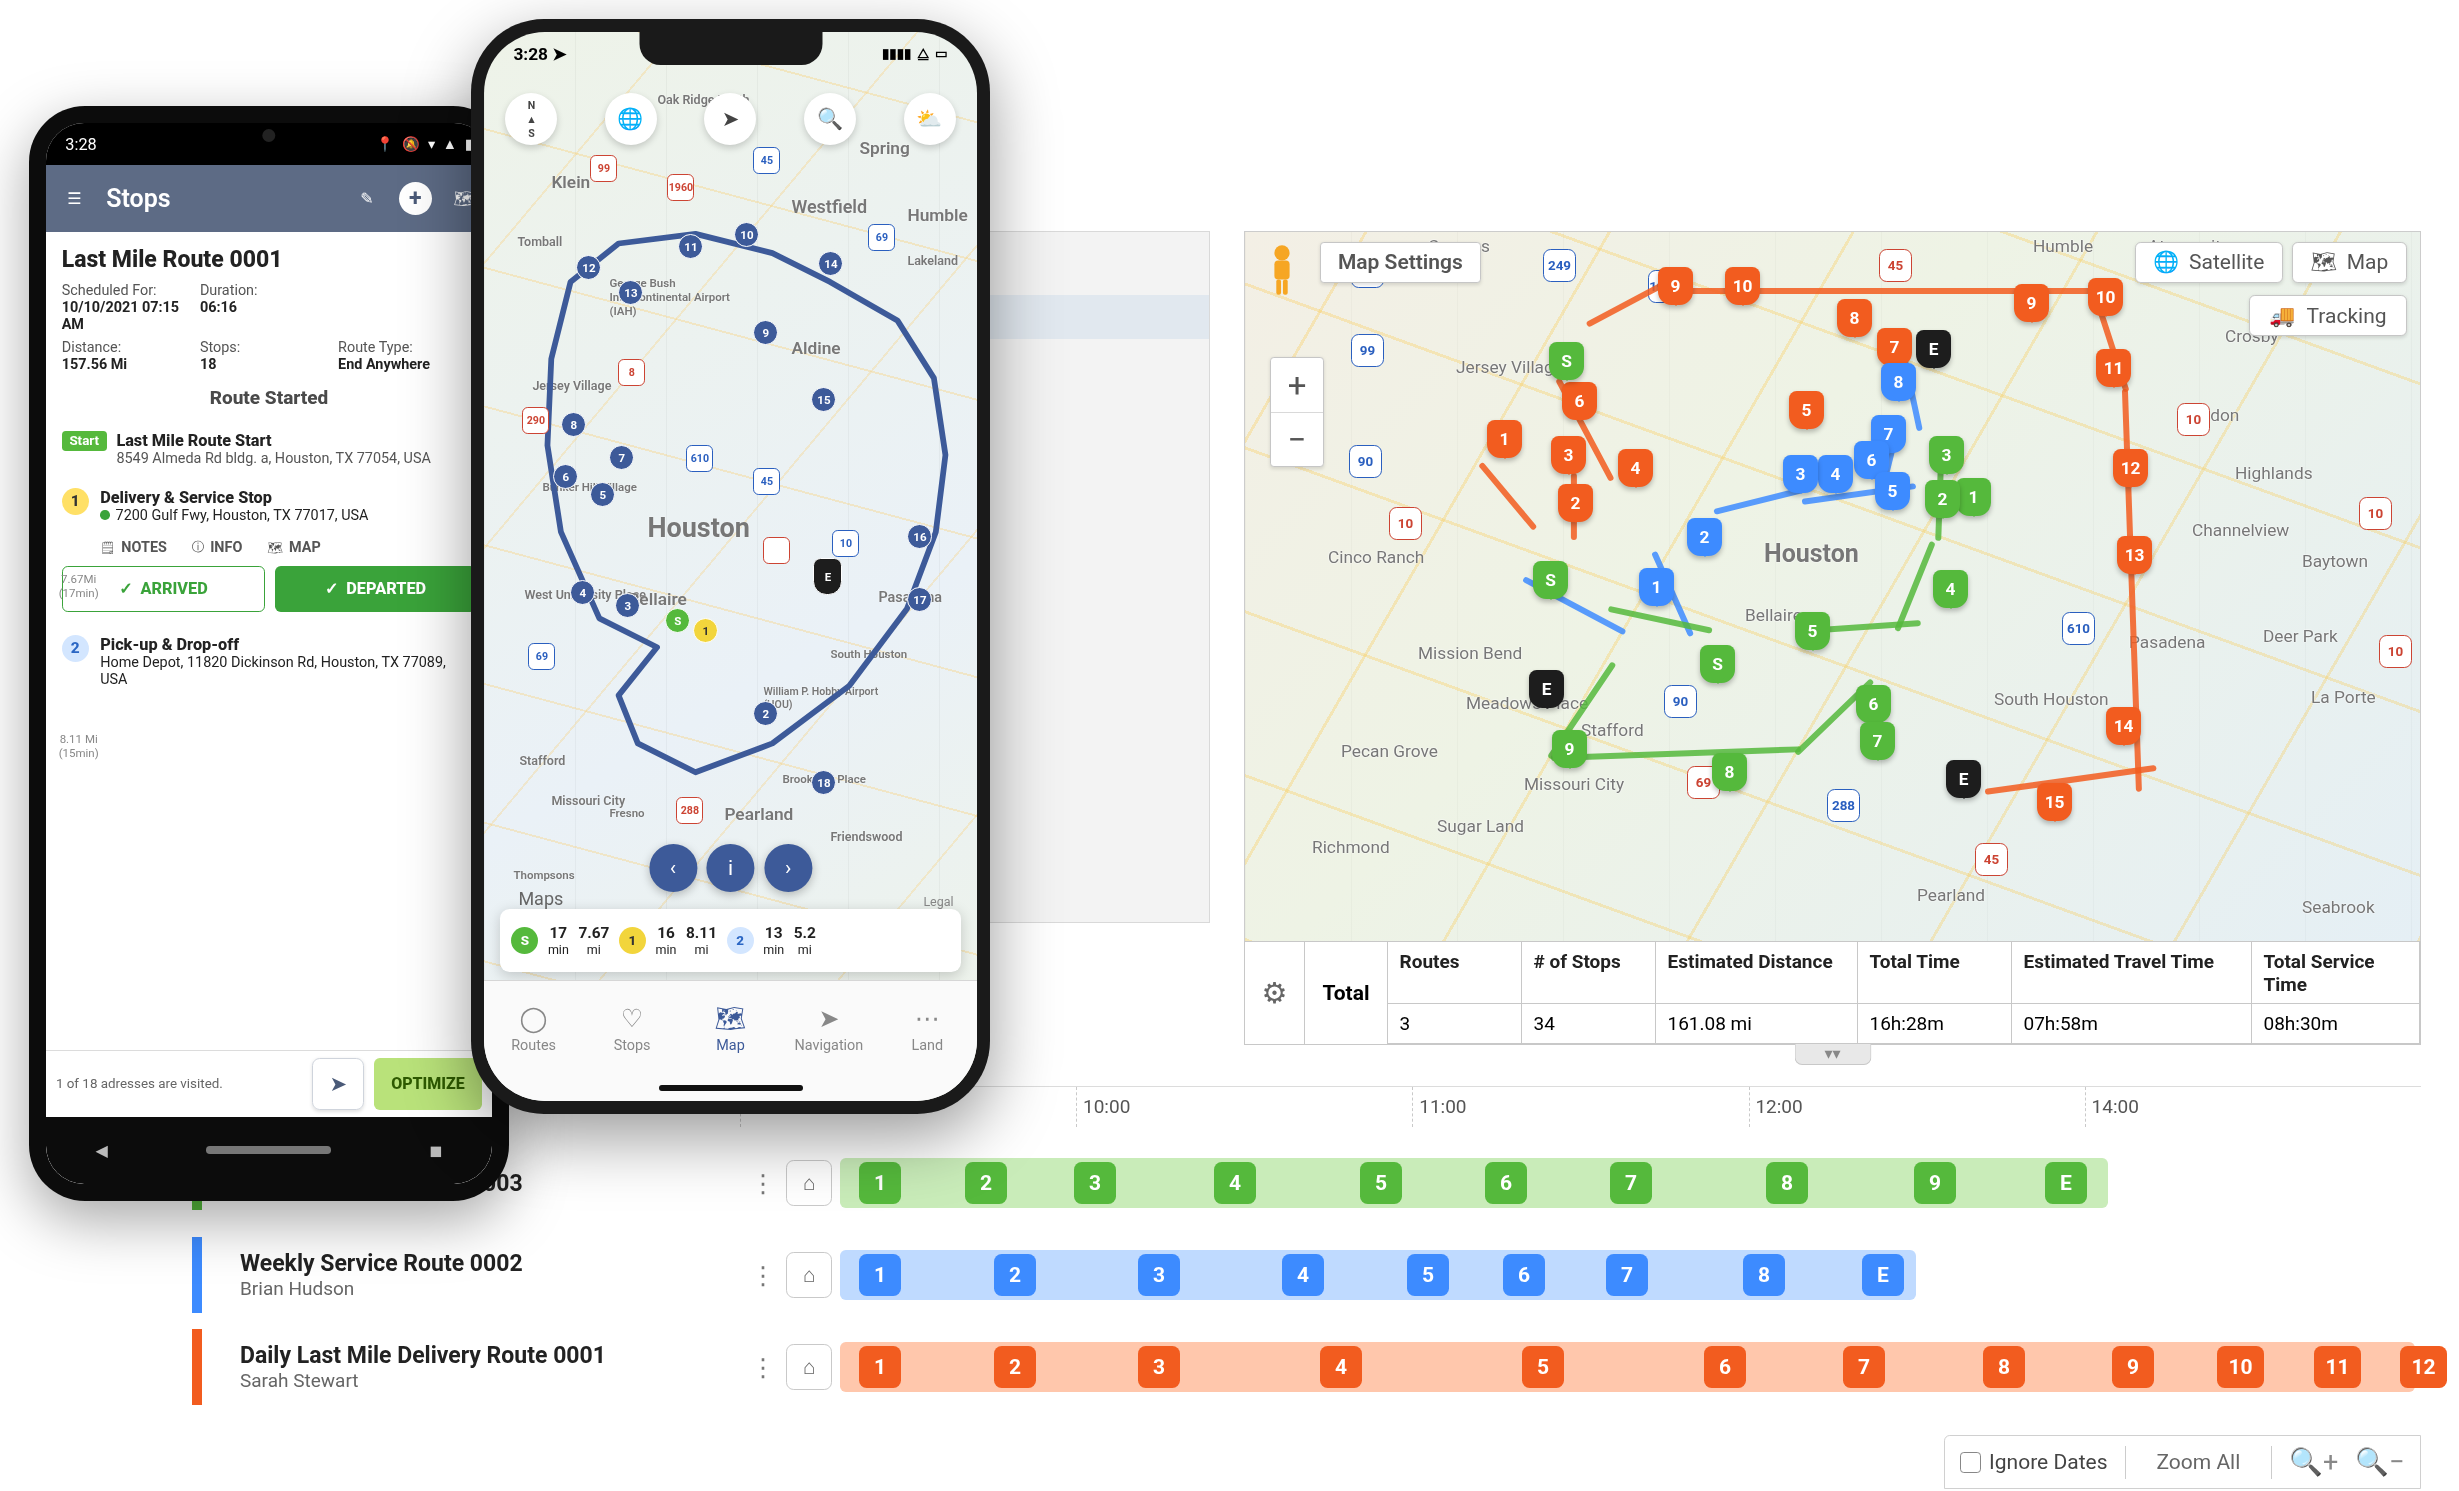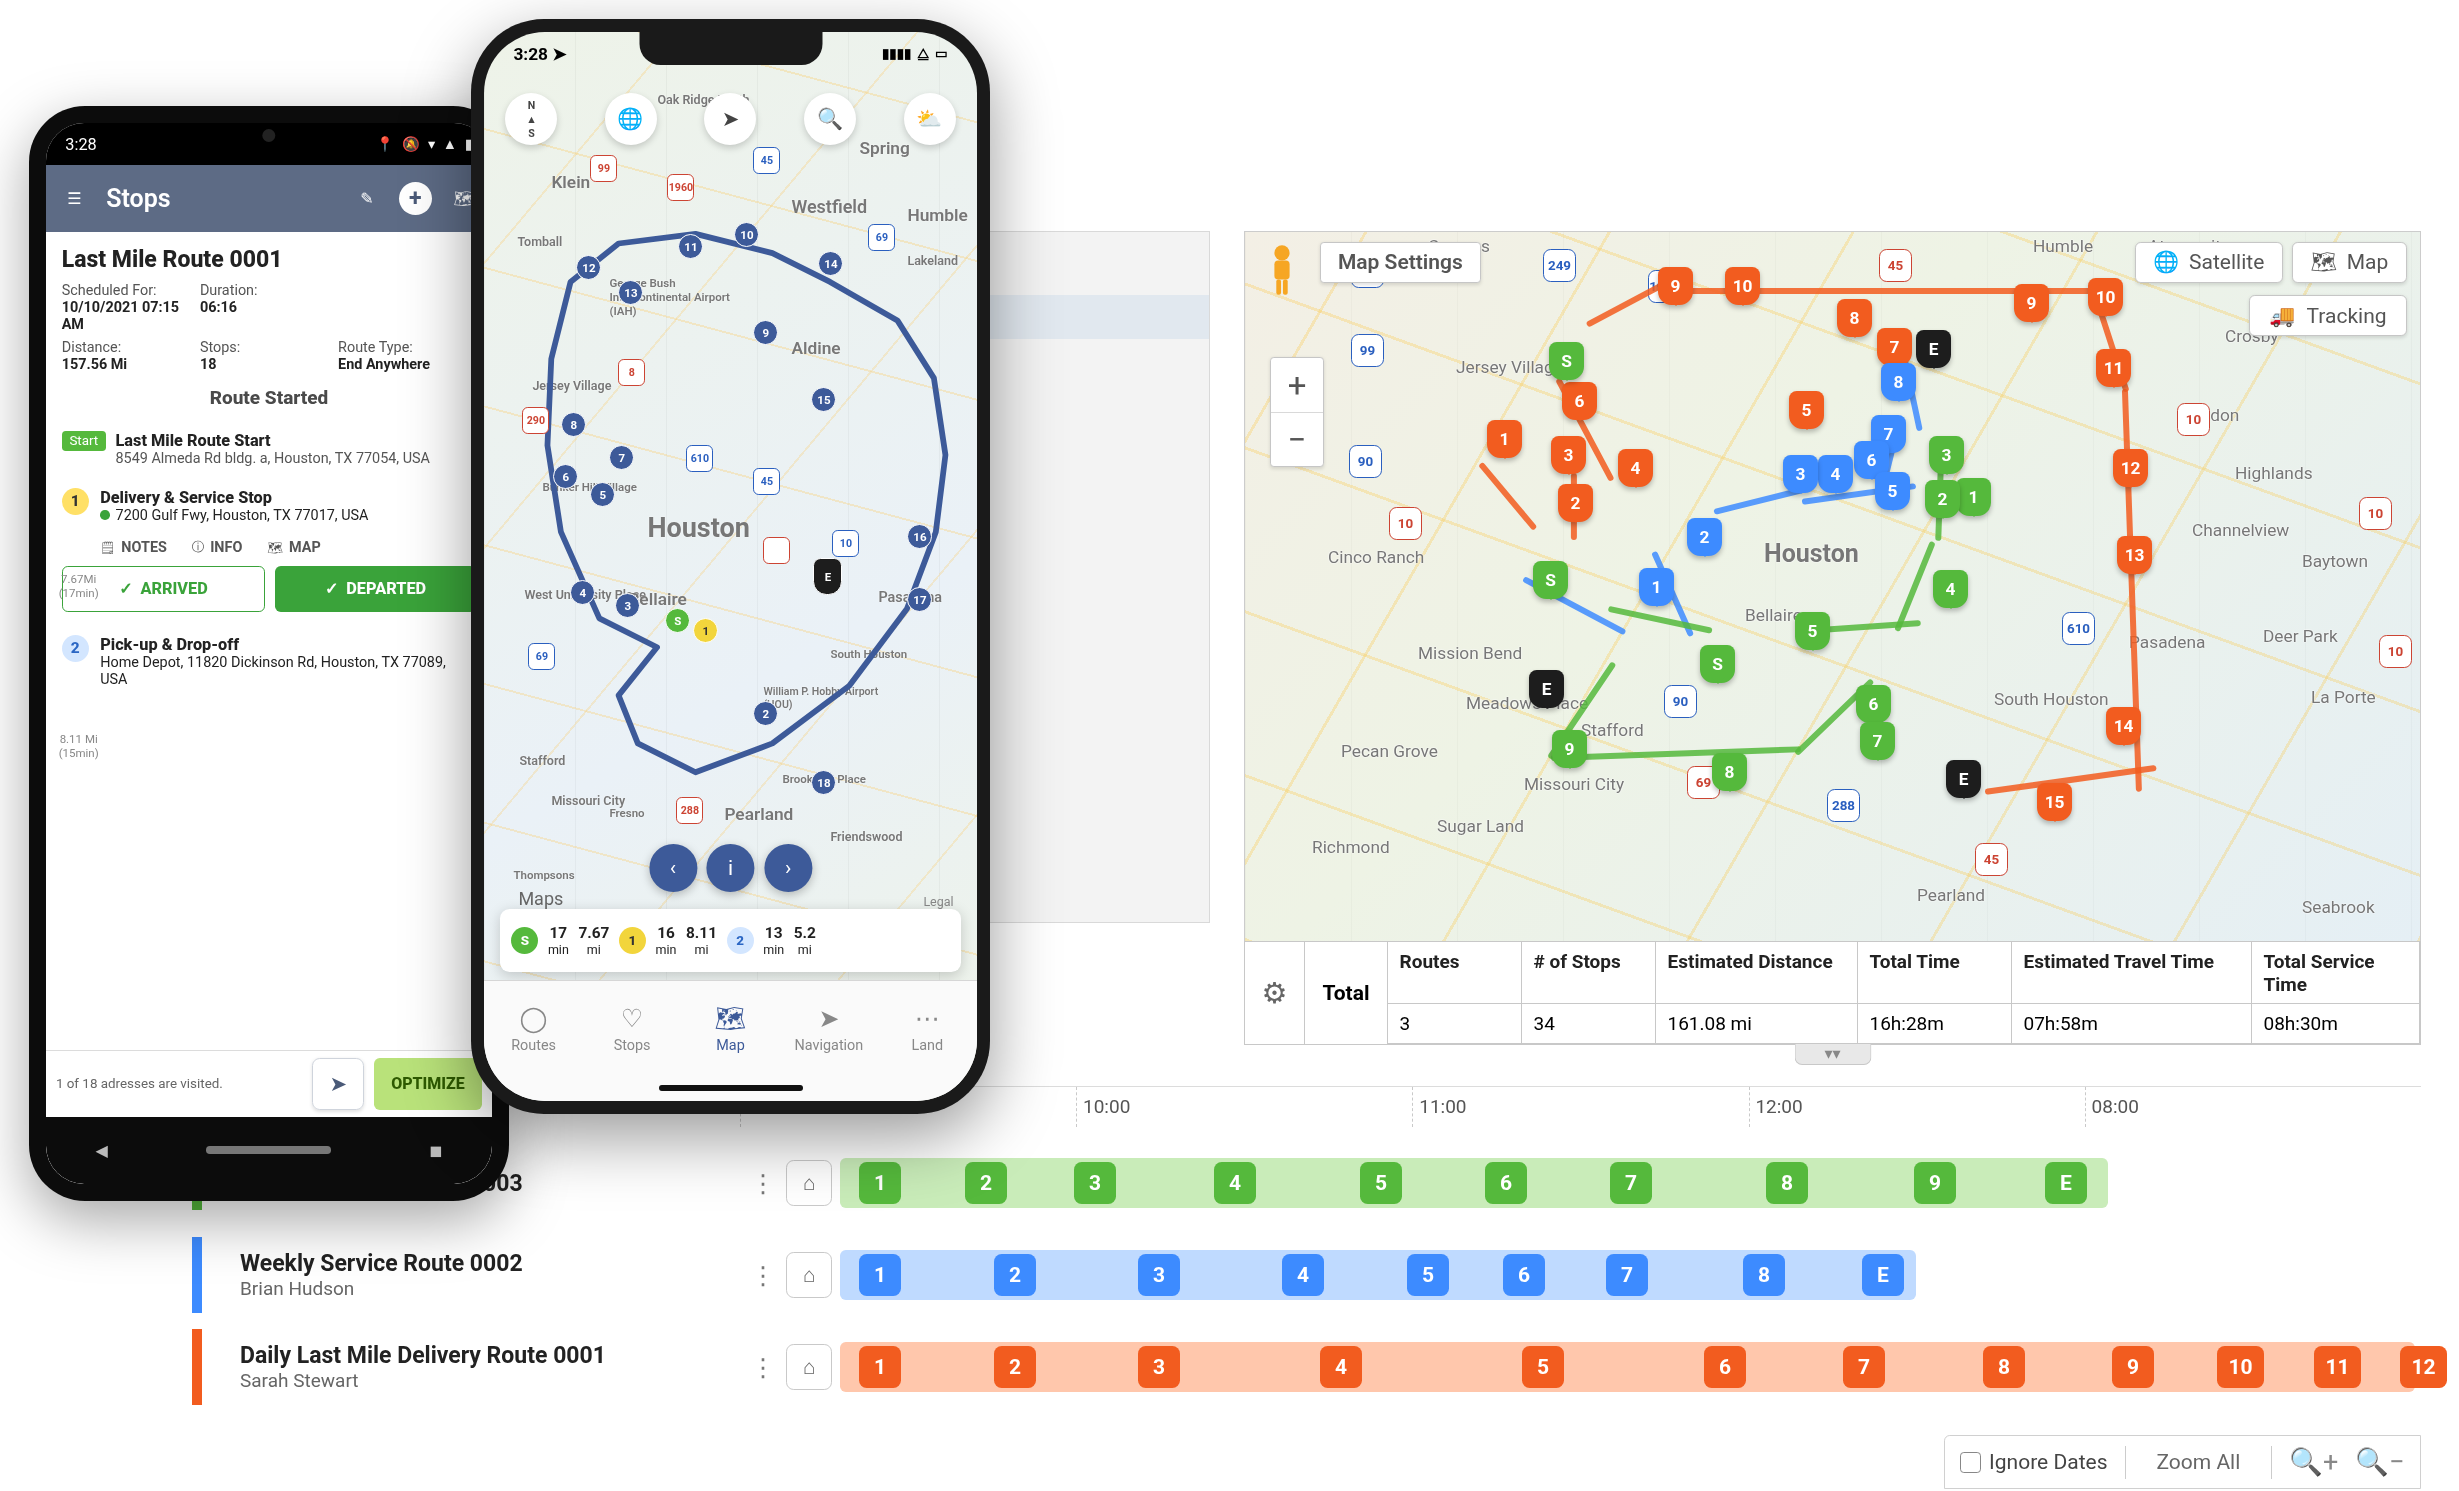--- a/index.html
+++ b/index.html
@@ -98,21 +98,21 @@
 .and-appbar .ic{ width:33px; text-align:center;}
 .and-appbar .add{ width:33px; height:33px; border-radius:50%; background:#fff; color:#4a5a78; font-size:23px; display:flex; align-items:center; justify-content:center; font-weight:700;}
 .and-body{ padding:13.4px 15.4px 0; color:#222; position:relative; height:calc(100% - 42px - 67px - 67px - 67px);}
 .and-route-name{ font-size:23px; font-weight:800; margin-bottom:9.6px;}
 .and-meta{ display:grid; grid-template-columns:1fr 1fr 1fr; font-size:14.4px; row-gap:5.8px; margin-bottom:13.4px;}
 .and-meta .lbl{ color:#555;}
 .and-meta .val{ font-weight:700;}
 .and-started{ text-align:center; font-weight:800; font-size:19px; color:#4a4a4a; margin:5.8px 0 9.6px;}
 .and-section{ background:#eef0f3; padding:9.6px 11.5px; margin:0 -15.4px; color:#666; font-size:16.3px; position:relative;}
 .and-start-row{ display:flex; gap:9.6px; padding:11.5px 0;}
-.and-start-chip{ background:#55b93c; color:#fff; border-radius:3.8px; padding:2.9px 7.7px; font-size:13.4px; font-weight:400; align-self:flex-start;}
+.and-start-chip{ background:#55b93c; color:#fff; border-radius:3.8px; padding:2.9px 7.7px; font-size:13.4px; font-weight:700; align-self:flex-start;}
 .and-start-row .txt .n{ font-weight:800; font-size:16.3px;}
 .and-start-row .txt .a{ font-size:14.4px; color:#555;}
 .and-dest{ display:flex; gap:11.5px; padding:9.6px 0;}
 .and-dest .bubble{ width:27px; height:27px; border-radius:50%; background:#ffe066; color:#333; font-weight:800; display:flex; align-items:center; justify-content:center; font-size:15.4px; flex-shrink:0;}
 .and-dest .bubble.blue{ background:#d3e6ff; color:#2a66c4;}
 .and-dest .txt{ font-size:14.4px;}
 .and-dest .txt .n{ font-weight:800; font-size:16.3px;}
 .and-dest .dot{ display:inline-block; width:9.6px; height:9.6px; border-radius:50%; background:#3aa33a; margin-right:5.8px;}
 .and-side{ position:absolute; left:1.9px; width:61px; top:346px; font-size:11.5px; color:#888; text-align:center;}
 .and-icons-row{ display:flex; gap:25px; padding:5.8px 0 9.6px 38px; color:#555; font-size:12.5px;}
@@ -344,21 +344,21 @@
   </div>
   <div class="drop-handle">▾▾</div>
 </div>
 
 <div class="timeline-wrap">
   <div class="timeline-header">
     <span>09:00</span>
     <span>10:00</span>
     <span>11:00</span>
     <span>12:00</span>
-    <span>08:00</span>
+    <span>14:00</span>
   </div>
 
   <div class="timeline-row" style="top:52px">
     <div class="info">
       <div class="bar" style="background:#55b93c"></div>
       <div class="name">Weekly Service Route 0003</div>
       <div class="sub"></div>
     </div>
     <div class="kebab">⋮</div>
     <div class="timeline-lane">

